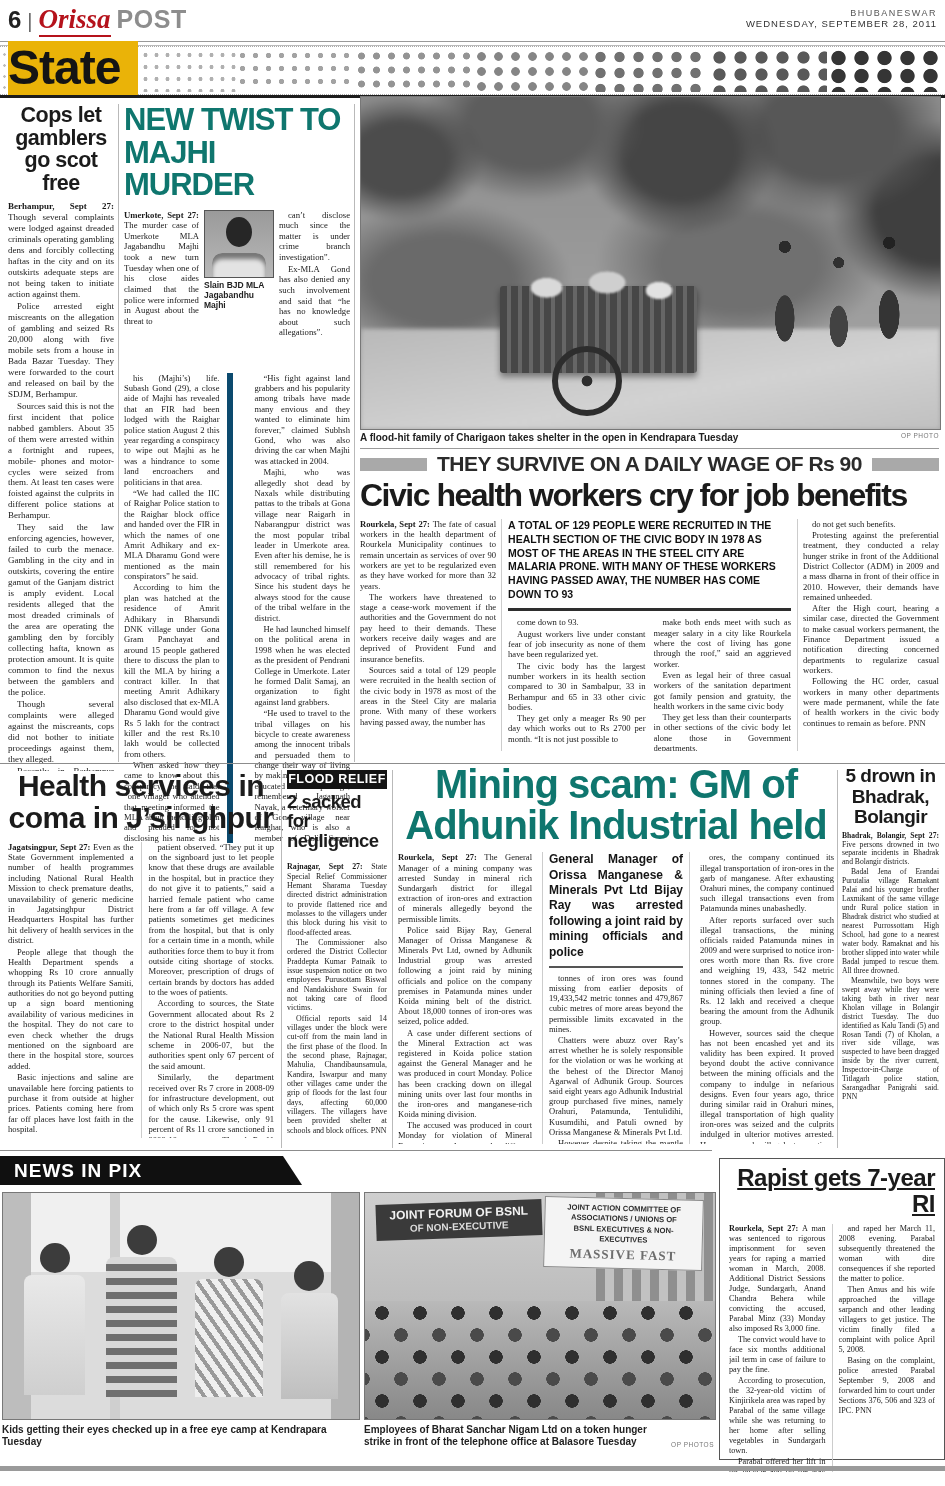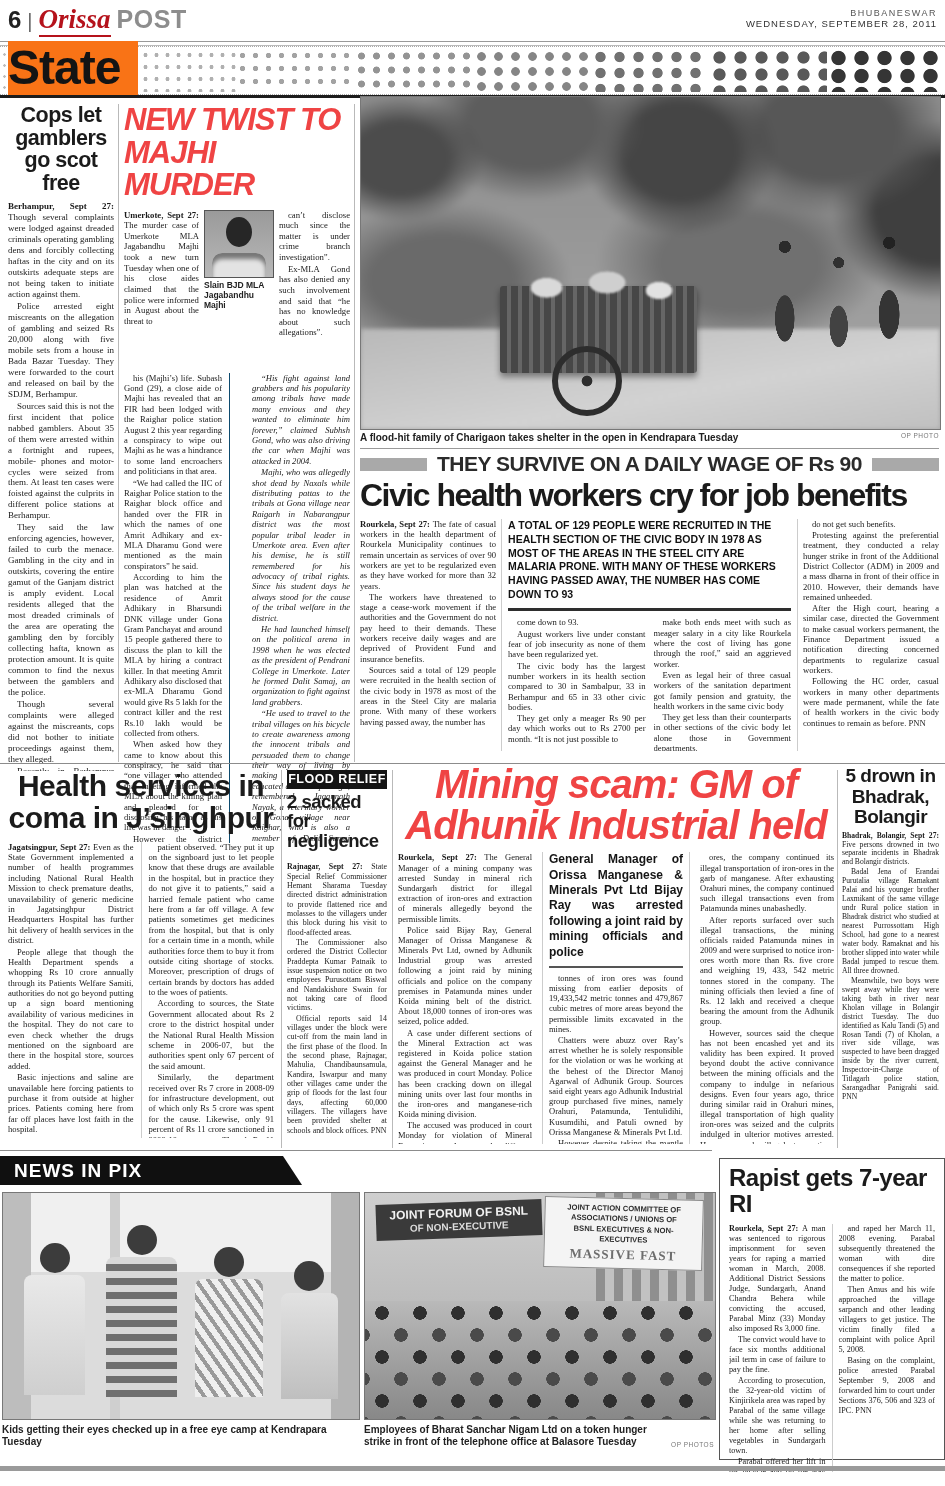--- a/index.html
+++ b/index.html
@@ -24,26 +24,26 @@
   .halftone{position:absolute;inset:2px 0;display:flex;}
   .halftone div{flex:1;}
   .h1{background:radial-gradient(circle,#bdbdbd 16%,transparent 21%) 0 0/9px 11px;}
   .h2{background:radial-gradient(circle,#b0b0b0 22%,transparent 27%) 0 0/11px 12px;}
   .h3{background:radial-gradient(circle,#a3a3a3 27%,transparent 32%) 0 0/13px 13px;}
   .h4{background:radial-gradient(circle,#949494 31%,transparent 37%) 0 0/15px 14px;}
   .h5{background:radial-gradient(circle,#858585 35%,transparent 41%) 0 0/17px 15px;}
   .h6{background:radial-gradient(circle,#717171 38%,transparent 45%) 0 0/19px 16px;}
   .h7{background:radial-gradient(circle,#595959 42%,transparent 48%) 0 0/21px 17px;}
   .h8{background:radial-gradient(circle,#353535 46%,transparent 52%) 0 0/23px 18px;}
-  .section-title{position:absolute;left:8px;top:-6px;background:#f97316;padding:0 18px 0 0;
+  .section-title{position:absolute;left:8px;top:-6px;background:#eab308;padding:0 18px 0 0;
                  font:700 48px/54px "Liberation Sans",sans-serif;color:#141414;letter-spacing:-1px;}
   .thick-rule{position:absolute;top:95px;left:0;right:0;height:3px;background:#1c1c1c;}
   
   .hl-med{font-family:"Liberation Sans",sans-serif;font-weight:600;color:#1b1b1b;letter-spacing:-.5px;}
-  .hl-black{font-family:"Liberation Sans",sans-serif;font-weight:800;color:#ef4444;letter-spacing:-1px;font-style:italic;}
+  .hl-black{font-family:"Liberation Sans",sans-serif;font-weight:800;color:#0f766e;letter-spacing:-1px;}
   .body{text-align:justify;overflow:hidden;}
   .body p{margin:0 0 1px 0;text-indent:9px;line-height:inherit;}
   .body p.lead{text-indent:0;}
   .dl{font-weight:700;}
   .vr{position:absolute;border-left:1px solid #b9b9b9;width:0;}
   .hr{position:absolute;border-top:1px solid #8c8c8c;height:0;}
   .caption{font-family:"Liberation Sans",sans-serif;font-weight:700;font-size:10px;line-height:1.2;color:#222;}
   .credit{font-family:"Liberation Sans",sans-serif;font-size:6.5px;color:#777;letter-spacing:.5px;}
   
   .art-gamblers{position:absolute;left:8px;top:104px;width:106px;}
@@ -59,21 +59,21 @@
   .photo-wrap{width:70px;}
   .ph-portrait{position:relative;width:68px;height:66px;border:1px solid #555;
                background:linear-gradient(#9a9a9a,#b8b8b8);overflow:hidden;}
   .ph-portrait::before{content:"";position:absolute;left:21px;top:6px;width:26px;height:30px;
                border-radius:50%;background:#262626;}
   .ph-portrait::after{content:"";position:absolute;left:7px;bottom:-4px;width:54px;height:28px;
                border-radius:10px 10px 0 0;background:#e3e3e3;box-shadow:inset 0 6px 4px #777;}
   .photo-wrap .caption{font-size:8.5px;margin-top:2px;}
   .majhi-bottom{display:flex;gap:7px;}
   .majhi-bottom .body{flex:1;font-size:8.6px;line-height:1.21;height:470px;}
-  .mb-right{border-left:1px solid #0c4a6e;padding-left:22px;font-style:italic;}
+  .mb-right{border-left:6px solid #0c4a6e;padding-left:22px;}
   #vr-b{left:354px;top:104px;height:658px;}
   
   .photo-flood{position:absolute;left:360px;top:96px;width:579px;height:332px;
                border:1px solid #777;overflow:hidden;background:#9a9a9a;}
   .fl-foliage{position:absolute;inset:-8px;filter:blur(3px);background:
      radial-gradient(120px 90px at 8% 20%,#4c4c4c 40%,transparent 70%),
      radial-gradient(160px 110px at 30% 10%,#5d5d5d 40%,transparent 70%),
      radial-gradient(140px 120px at 55% 18%,#454545 40%,transparent 70%),
      radial-gradient(170px 120px at 80% 12%,#575757 40%,transparent 70%),
      radial-gradient(150px 130px at 98% 35%,#3f3f3f 40%,transparent 70%),
@@ -176,21 +176,21 @@
       background:
       radial-gradient(11px 11px at 17px 12px,#2f2f2f 60%,transparent 62%) 0 0/38px 44px,
       radial-gradient(11px 11px at 17px 12px,#4a4a4a 60%,transparent 62%) 19px 22px/38px 44px,
       linear-gradient(#b9b9b9,#888);}
   .nip-captions-left{position:absolute;left:2px;top:1424px;width:356px;}
   .nip-captions-right{position:absolute;left:364px;top:1424px;width:350px;display:flex;gap:6px;}
   .nip-captions-right .caption{flex:1;}
   .nip-captions-right .credit{align-self:flex-end;white-space:nowrap;}
   .art-rapist{position:absolute;left:719px;top:1158px;width:206px;height:292px;
       border:1px solid #555;padding:4px 9px;}
-  .art-rapist .hl{font-size:24px;line-height:1.1;text-align:left;margin:2px 0 6px 0;}
+  .art-rapist .hl{font-size:24px;line-height:1.1;text-align:right;margin:2px 0 6px 0;text-decoration:underline;}
   .rapist-cols{display:flex;height:248px;overflow:hidden;}
   .rapist-cols .body{flex:1;font-size:8.2px;line-height:1.22;}
   .rc2{border-left:1px solid #ccc;padding-left:6px;margin-left:6px;}
   .bottom-rule{position:absolute;left:0;right:0;top:1466px;height:5px;background:#9a9a9a;}
 </style>
 </head>
 <body>
 
 <div id="page">
 

